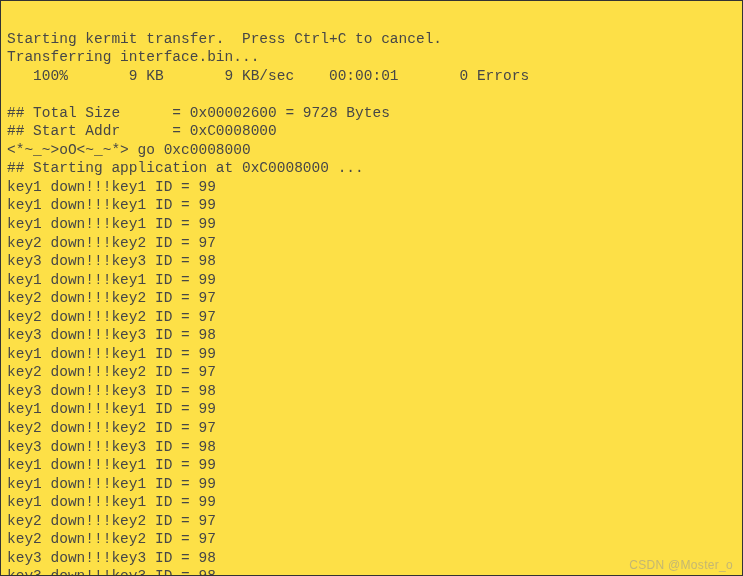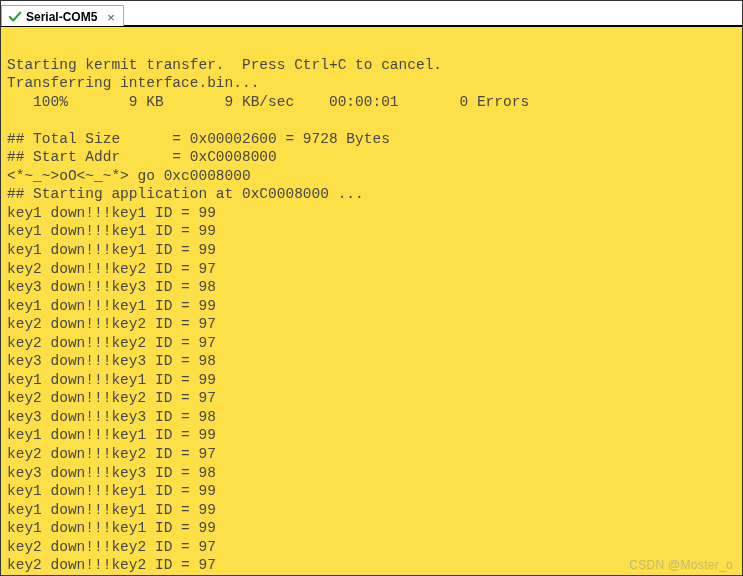--- a/index.html
+++ b/index.html
@@ -83,31 +83,20 @@
       font-family: Liberation Sans, sans-serif;
       font-size: 12px;
       color: rgba(150,150,150,0.55);
       letter-spacing: 0.3px;
     }
   </style>
 </head>
 <body>
 
 <div class="window">
-  <div class="tab-bar">
-    <div class="tab">
-      <span class="tab-icon">
-        <svg viewBox="0 0 16 16">
-          <path d="M2 8 L6 12 L14 3" stroke="#2ea043" stroke-width="2.5" fill="none" stroke-linecap="round" stroke-linejoin="round"></path>
-        </svg>
-      </span>
-      <span>Serial-COM5</span>
-      <span class="tab-close">×</span>
-    </div>
-  </div>
   <div class="terminal">
 Starting kermit transfer.  Press Ctrl+C to cancel.
 Transferring interface.bin...
    100%       9 KB       9 KB/sec    00:00:01       0 Errors
 
 ## Total Size      = 0x00002600 = 9728 Bytes
 ## Start Addr      = 0xC0008000
 &lt;*~_~&gt;oO&lt;~_~*&gt; go 0xc0008000
 ## Starting application at 0xC0008000 ...
 key1 down!!!key1 ID = 99

